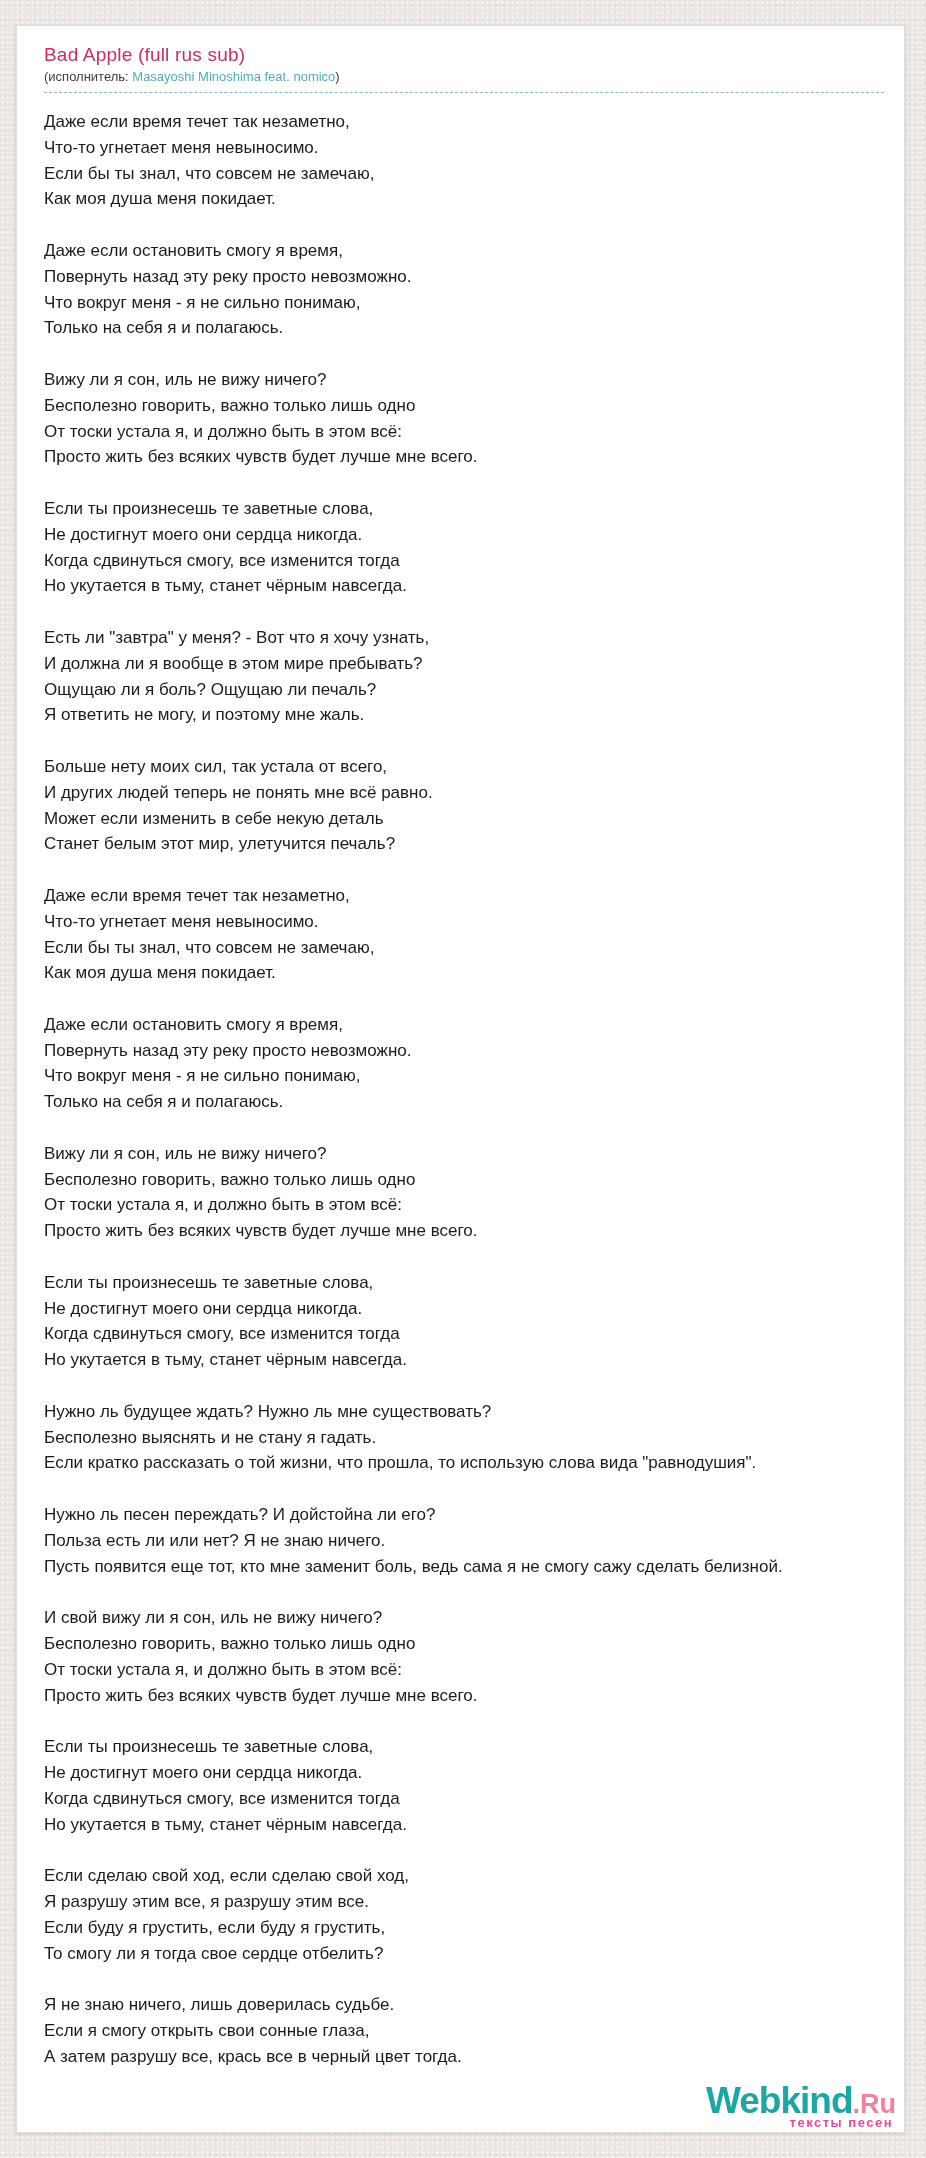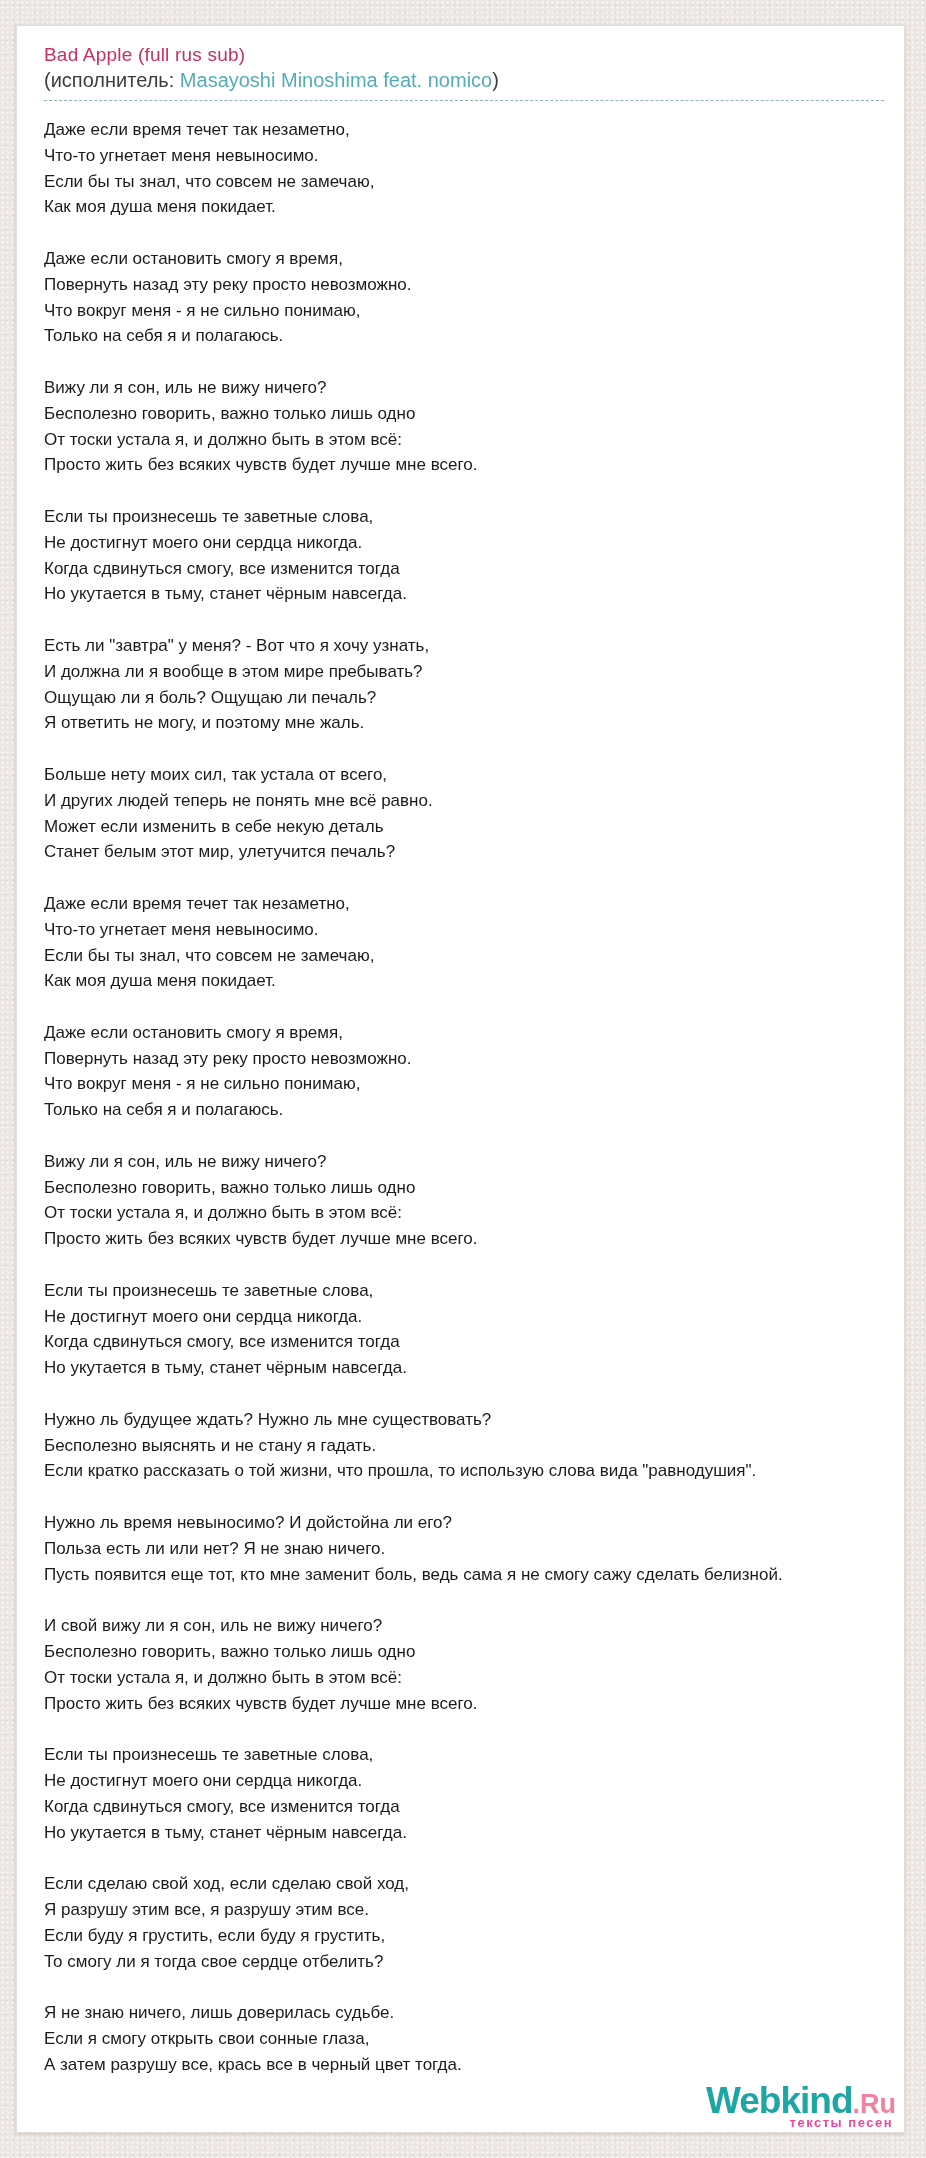--- a/index.html
+++ b/index.html
@@ -32,21 +32,21 @@
     overflow: hidden;
   }
   .song-title {
     margin: 0 0 3px 0;
     font-size: 19px;
     font-weight: normal;
     color: #cb2e60;
     letter-spacing: 0.2px;
   }
   .artist-line {
-    font-size: 20px;
+    font-size: 13px;
     color: #3d3d3d;
     padding-bottom: 8px;
     border-bottom: 1px dashed #8fb3c3;
   }
   .artist-link {
     color: #52acba;
     text-decoration: none;
     cursor: pointer;
   }
   .lyrics {
@@ -164,21 +164,21 @@
         <div class="line">Не достигнут моего они сердца никогда.</div>
         <div class="line">Когда сдвинуться смогу, все изменится тогда</div>
         <div class="line">Но укутается в тьму, станет чёрным навсегда.</div>
       </div>
       <div class="stanza">
         <div class="line">Нужно ль будущее ждать? Нужно ль мне существовать?</div>
         <div class="line">Бесполезно выяснять и не стану я гадать.</div>
         <div class="line">Если кратко рассказать о той жизни, что прошла, то использую слова вида "равнодушия".</div>
       </div>
       <div class="stanza">
-        <div class="line">Нужно ль время невыносимо? И дойстойна ли его?</div>
+        <div class="line">Нужно ль песен переждать? И дойстойна ли его?</div>
         <div class="line">Польза есть ли или нет? Я не знаю ничего.</div>
         <div class="line">Пусть появится еще тот, кто мне заменит боль, ведь сама я не смогу сажу сделать белизной.</div>
       </div>
       <div class="stanza">
         <div class="line">И свой вижу ли я сон, иль не вижу ничего?</div>
         <div class="line">Бесполезно говорить, важно только лишь одно</div>
         <div class="line">От тоски устала я, и должно быть в этом всё:</div>
         <div class="line">Просто жить без всяких чувств будет лучше мне всего.</div>
       </div>
       <div class="stanza">

